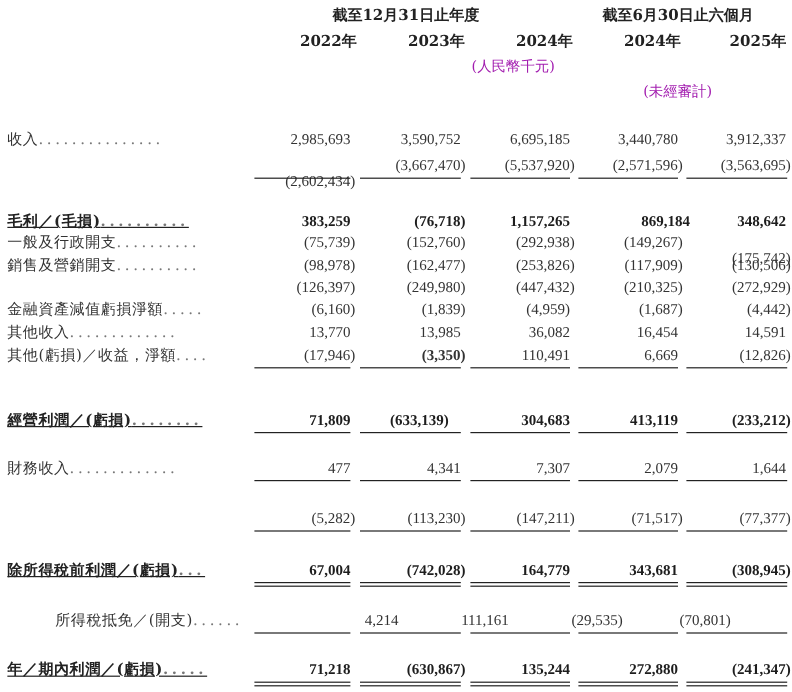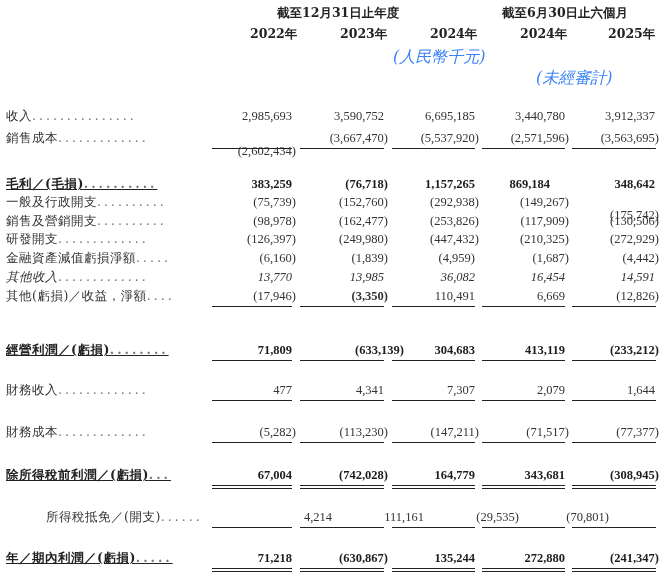--- a/index.html
+++ b/index.html
@@ -2,21 +2,21 @@
 <html><head>
 <meta charset="utf-8">
 <style>
   html, body { margin: 0; padding: 0; background: #ffffff; }
   body {
     width: 660px; height: 577px; overflow: hidden; position: relative;
     font-family: "DejaVu Serif", "Liberation Serif", serif;
     color: #2a2a2a;
   }
   .hdr { position: absolute; font-size: 12.5px; font-weight: bold; white-space: nowrap; color:#222; }
-  .hdr-note { position: absolute; font-size: 16px; font-style: italic; white-space: nowrap; color:#3b82f6; }
+  .hdr-note { position: absolute; font-size: 12px; white-space: nowrap; color:#a21caf; }
   .row { position: absolute; left: 0; width: 660px; height: 18px; }
   .label {
     position: absolute; left: 6px; top: 0; width: 196px; height: 18px;
     font-size: 12.5px; line-height: 18px; white-space: nowrap; overflow: hidden; color:#333;
     letter-spacing: 0.5px;
   }
   .label .dots { color:#777; letter-spacing: 3px; }
   .bold .label { font-weight: bold; color:#222;text-decoration:underline; }
   .cell {
     position: absolute; top: 0; height: 18px; line-height: 18px;
@@ -43,39 +43,38 @@
 <div class="row" style="top:107px;">
   <div class="label"><span>收入</span><span class="dots">...............</span></div>
   <div class="cell" style="right:368px;">2,985,693</div>
   <div class="cell" style="right:276px;">3,590,752</div>
   <div class="cell" style="right:185px;">6,695,185</div>
   <div class="cell" style="right:95px;">3,440,780</div>
   <div class="cell" style="right:5px;">3,912,337</div>
 </div>
 
 <div class="row" style="top:129px;">
-  <div class="label"><span>銷售成本</span><span class="dots">.............</span></div>
   <div class="cell" style="right:364px;margin-top:13px;">(2,602,434)</div>
   <div class="cell" style="right:272px;">(3,667,470)</div>
   <div class="cell" style="right:181px;">(5,537,920)</div>
   <div class="cell" style="right:91px;">(2,571,596)</div>
   <div class="cell" style="right:1px;">(3,563,695)</div>
 </div>
 <div class="uline" style="top:148px; left:212px; width:80px;"></div>
 <div class="uline" style="top:148px; left:300px; width:84px;"></div>
 <div class="uline" style="top:148px; left:392px; width:83px;"></div>
 <div class="uline" style="top:148px; left:482px; width:83px;"></div>
 <div class="uline" style="top:148px; left:572px; width:84px;"></div>
 
 <div class="row bold" style="top:175px;">
   <div class="label"><span>毛利／(毛損)</span><span class="dots">..........</span></div>
   <div class="cell" style="right:368px;">383,259</div>
   <div class="cell" style="right:272px;">(76,718)</div>
   <div class="cell" style="right:185px;">1,157,265</div>
-  <div class="cell" style="right:110px;text-align:center;">869,184</div>
+  <div class="cell" style="right:85px;text-align:center;">869,184</div>
   <div class="cell" style="right:5px;">348,642</div>
 </div>
 
 <div class="row" style="top:193px;">
   <div class="label"><span>一般及行政開支</span><span class="dots">..........</span></div>
   <div class="cell" style="right:364px;">(75,739)</div>
   <div class="cell" style="right:272px;">(152,760)</div>
   <div class="cell" style="right:181px;">(292,938)</div>
   <div class="cell" style="right:91px;">(149,267)</div>
   <div class="cell" style="right:1px;margin-top:13px;">(175,742)</div>
@@ -84,38 +83,37 @@
 <div class="row" style="top:212px;">
   <div class="label"><span>銷售及營銷開支</span><span class="dots">..........</span></div>
   <div class="cell" style="right:364px;">(98,978)</div>
   <div class="cell" style="right:272px;">(162,477)</div>
   <div class="cell" style="right:181px;">(253,826)</div>
   <div class="cell" style="right:91px;">(117,909)</div>
   <div class="cell" style="right:1px;">(130,506)</div>
 </div>
 
 <div class="row" style="top:230px;">
-  <div class="label"><span>研發開支</span><span class="dots">.............</span></div>
   <div class="cell" style="right:364px;">(126,397)</div>
   <div class="cell" style="right:272px;">(249,980)</div>
   <div class="cell" style="right:181px;">(447,432)</div>
   <div class="cell" style="right:91px;">(210,325)</div>
   <div class="cell" style="right:1px;">(272,929)</div>
 </div>
 
 <div class="row" style="top:249px;">
   <div class="label"><span>金融資產減值虧損淨額</span><span class="dots">.....</span></div>
   <div class="cell" style="right:364px;">(6,160)</div>
   <div class="cell" style="right:272px;">(1,839)</div>
   <div class="cell" style="right:185px;">(4,959)</div>
   <div class="cell" style="right:91px;">(1,687)</div>
   <div class="cell" style="right:1px;">(4,442)</div>
 </div>
 
-<div class="row" style="top:268px;font-style:italic;">
+<div class="row" style="top:268px;">
   <div class="label"><span>其他收入</span><span class="dots">.............</span></div>
   <div class="cell" style="right:368px;">13,770</div>
   <div class="cell" style="right:276px;">13,985</div>
   <div class="cell" style="right:185px;">36,082</div>
   <div class="cell" style="right:95px;">16,454</div>
   <div class="cell" style="right:5px;">14,591</div>
 </div>
 
 <div class="row" style="top:287px;">
   <div class="label"><span>其他(虧損)／收益，淨額</span><span class="dots">....</span></div>
@@ -127,21 +125,21 @@
 </div>
 <div class="uline" style="top:306px; left:212px; width:80px;"></div>
 <div class="uline" style="top:306px; left:300px; width:84px;"></div>
 <div class="uline" style="top:306px; left:392px; width:83px;"></div>
 <div class="uline" style="top:306px; left:482px; width:83px;"></div>
 <div class="uline" style="top:306px; left:572px; width:84px;"></div>
 
 <div class="row bold" style="top:341px;">
   <div class="label"><span>經營利潤／(虧損)</span><span class="dots">........</span></div>
   <div class="cell" style="right:368px;">71,809</div>
-  <div class="cell" style="right:256px;">(633,139)</div>
+  <div class="cell" style="right:286px;">(633,139)</div>
   <div class="cell" style="right:185px;">304,683</div>
   <div class="cell" style="right:95px;">413,119</div>
   <div class="cell" style="right:1px;">(233,212)</div>
 </div>
 <div class="uline" style="top:360px; left:212px; width:80px;"></div>
 <div class="uline" style="top:360px; left:300px; width:84px;"></div>
 <div class="uline" style="top:360px; left:392px; width:83px;"></div>
 <div class="uline" style="top:360px; left:482px; width:83px;"></div>
 <div class="uline" style="top:360px; left:572px; width:84px;"></div>
 
@@ -153,21 +151,20 @@
   <div class="cell" style="right:95px;">2,079</div>
   <div class="cell" style="right:5px;">1,644</div>
 </div>
 <div class="uline" style="top:400px; left:212px; width:80px;"></div>
 <div class="uline" style="top:400px; left:300px; width:84px;"></div>
 <div class="uline" style="top:400px; left:392px; width:83px;"></div>
 <div class="uline" style="top:400px; left:482px; width:83px;"></div>
 <div class="uline" style="top:400px; left:572px; width:84px;"></div>
 
 <div class="row" style="top:423px;">
-  <div class="label"><span>財務成本</span><span class="dots">.............</span></div>
   <div class="cell" style="right:364px;">(5,282)</div>
   <div class="cell" style="right:272px;">(113,230)</div>
   <div class="cell" style="right:181px;">(147,211)</div>
   <div class="cell" style="right:91px;">(71,517)</div>
   <div class="cell" style="right:1px;">(77,377)</div>
 </div>
 <div class="uline" style="top:442px; left:212px; width:80px;"></div>
 <div class="uline" style="top:442px; left:300px; width:84px;"></div>
 <div class="uline" style="top:442px; left:392px; width:83px;"></div>
 <div class="uline" style="top:442px; left:482px; width:83px;"></div>

